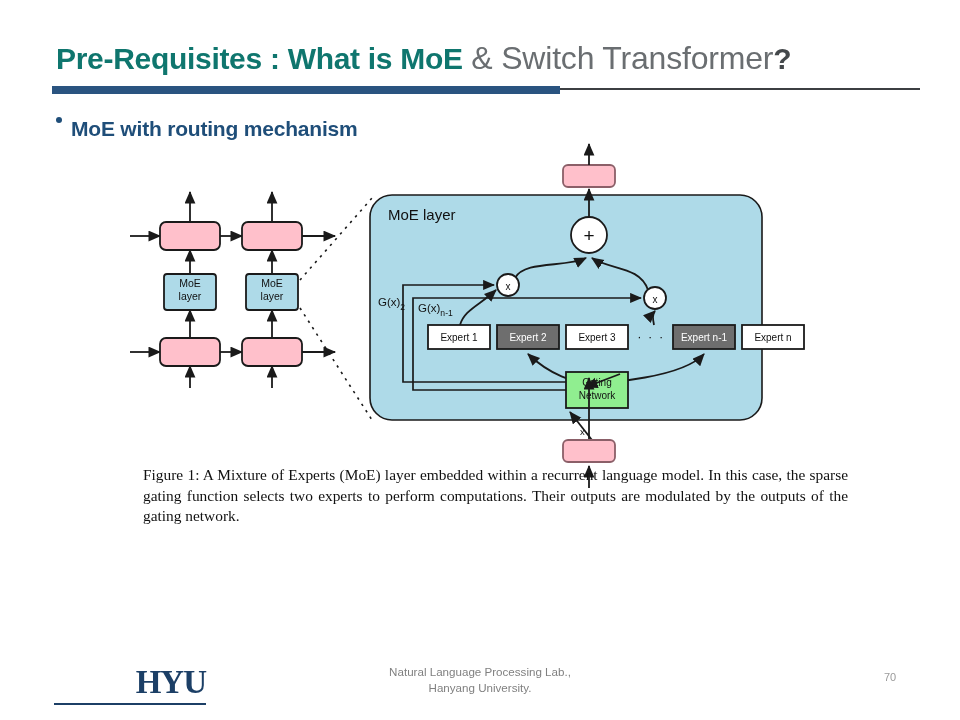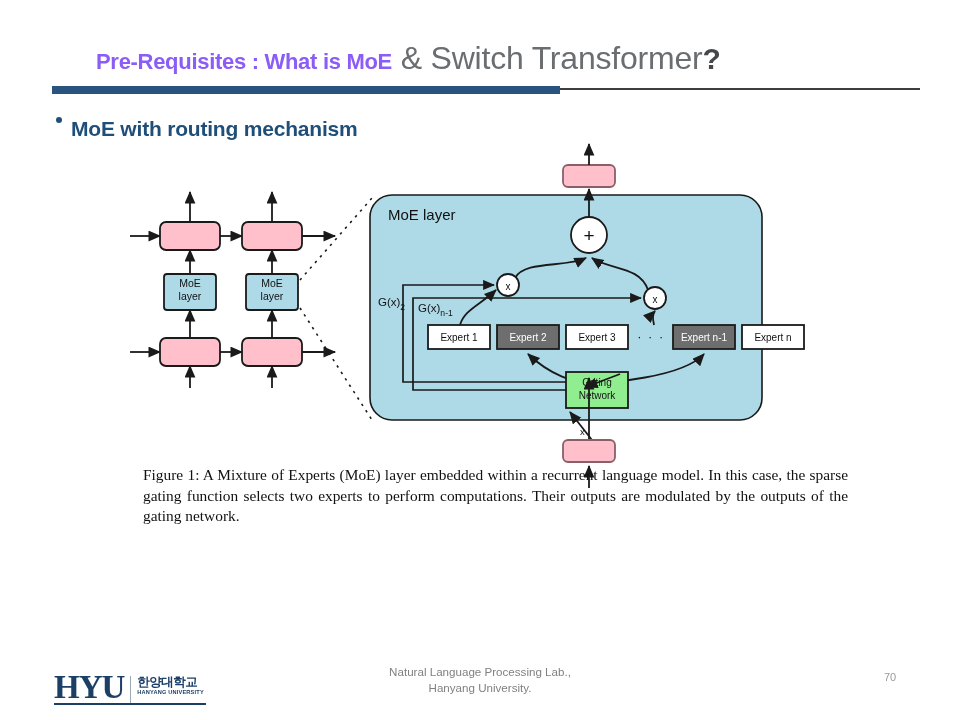--- a/index.html
+++ b/index.html
@@ -17,25 +17,24 @@
   }
 
   
   #slide-title {
     position: absolute;
     left: 56px;
     top: 40px;
     white-space: nowrap;
   }
   #slide-title .t-main {
-    font-size: 22px;
-    font-weight: bold;
-    color: #8b5cf6;
+    font-size: 30px;
+    font-weight: bold;
+    color: #0f766e;
     letter-spacing: -0.3px;
-    margin-left: 40px;
   }
   #slide-title .t-sub {
     font-size: 32px;
     font-weight: normal;
     color: #6a6e71;
     letter-spacing: -0.2px;
   }
   #slide-title .t-q {
     font-size: 30px;
     font-weight: bold;
@@ -110,20 +109,21 @@
   
   #footer-logo {
     position: absolute;
     left: 54px;
     top: 667px;
     width: 152px;
     height: 36px;
     display: flex;
     align-items: flex-end;
     gap: 6px;
+    flex-direction: column;
   }
   #logo-hyu {
     font-family: "Liberation Serif", serif;
     font-size: 33px;
     font-weight: bold;
     color: #1c3f66;
     letter-spacing: -1px;
     line-height: 0.95;
   }
   #logo-kr-block {

